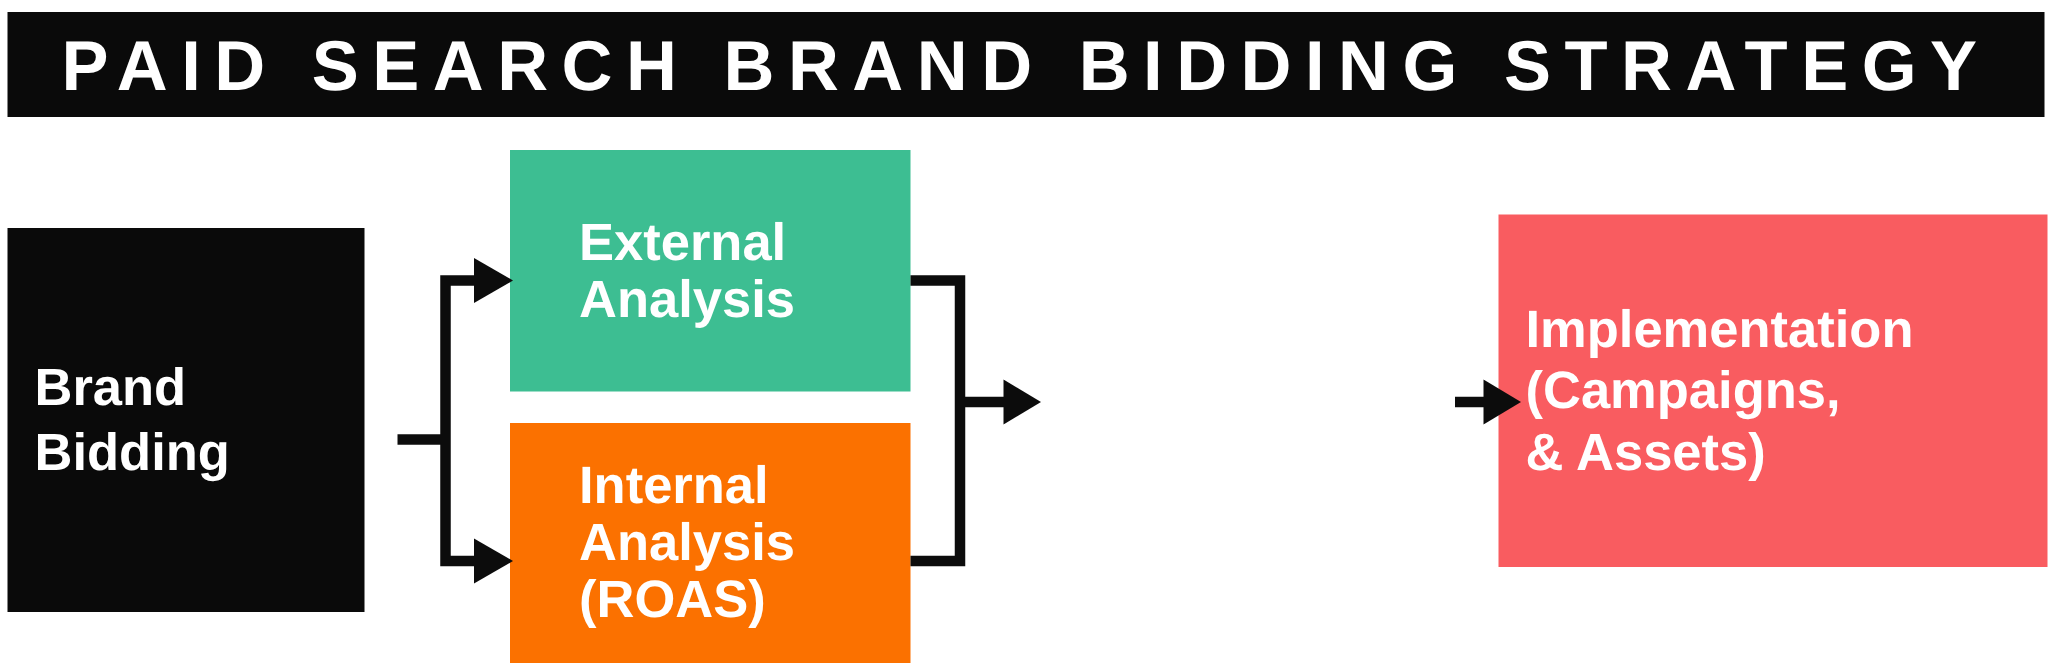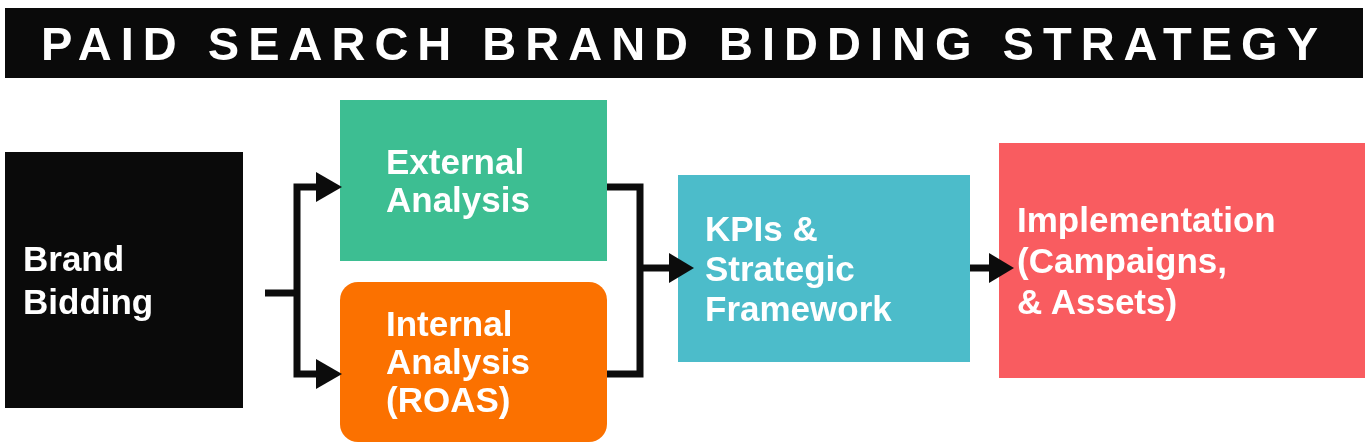--- a/index.html
+++ b/index.html
@@ -54,21 +54,21 @@
   .node-external {
     left: 340px; top: 100px; width: 267px; height: 161px;
     background: var(--external-bg);
     padding-left: 46px;
     font-size: 35px; line-height: 38px;
   }
   .node-internal {
     left: 340px; top: 282px; width: 267px; height: 160px;
     background: var(--internal-bg);
     padding-left: 46px;
-    font-size: 35px; line-height: 38px; border-radius: 18px;
+    font-size: 35px; line-height: 38px;
   }
   .node-kpis {
     left: 678px; top: 175px; width: 292px; height: 187px;
     background: var(--kpis-bg);
     padding-left: 27px;
     font-size: 35px; line-height: 40px;
   }
   .node-implementation {
     left: 999px; top: 143px; width: 366px; height: 235px;
     background: var(--implementation-bg);
@@ -107,25 +107,20 @@
     <div class="line">External</div>
     <div class="line">Analysis</div>
   </div>
 
   <div class="node node-internal">
     <div class="line">Internal</div>
     <div class="line">Analysis</div>
     <div class="line">(ROAS)</div>
   </div>
 
-  <div class="node node-kpis">
-    <div class="line">KPIs &amp;</div>
-    <div class="line">Strategic</div>
-    <div class="line">Framework</div>
-  </div>
 
   <div class="node node-implementation">
     <div class="line">Implementation</div>
     <div class="line">(Campaigns,</div>
     <div class="line">&amp; Assets)</div>
   </div>
 
   <svg class="connectors" viewBox="0 0 1368 448" xmlns="http://www.w3.org/2000/svg">
 
     <path d="M265 293 H297"></path>

